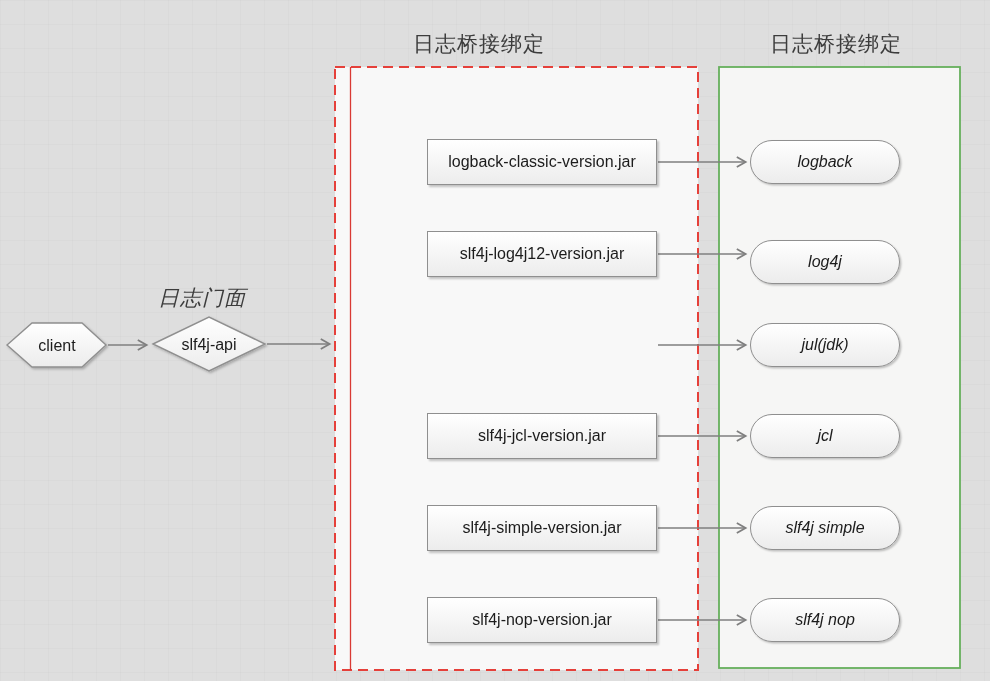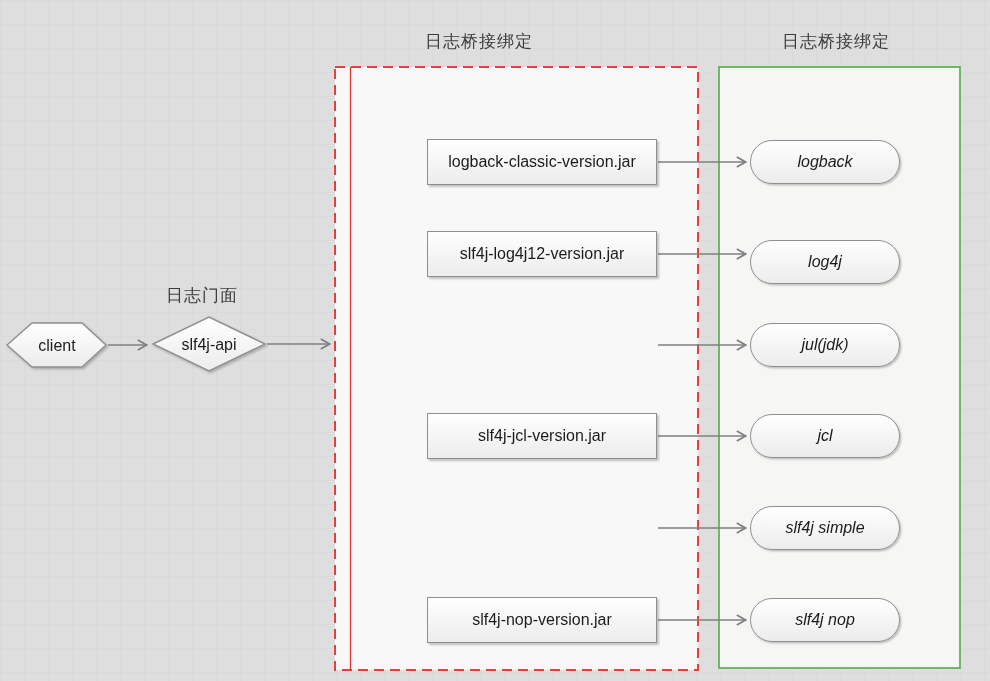--- a/index.html
+++ b/index.html
@@ -21,27 +21,27 @@
     background-size:24px 24px;
     position:relative;
   }
   #canvas{position:absolute;left:0;top:0;width:990px;height:681px;}
   #overlay{position:absolute;left:0;top:0;width:990px;height:681px;}
 
   .group-title{
     position:absolute;
     width:220px;
     text-align:center;
-    font-size:17px;
+    font-size:21px;
     color:var(--title-gray);
     letter-spacing:1px;
   }
   #title-binding{left:369px;top:30px;}
   #title-impl{left:726px;top:30px;}
-  #title-facade{left:92px;top:284px;width:220px;}
+  #title-facade{left:92px;top:284px;width:220px;font-style:italic;}
 
   .node-box{
     position:absolute;
     display:flex;align-items:center;justify-content:center;
     background:linear-gradient(180deg,#ffffff 0%,#ececec 100%);
     border:1px solid var(--shape-border);
     box-shadow:1.5px 1.5px 2px rgba(0,0,0,0.22);
     font-size:16px;color:var(--text-dark);
     white-space:nowrap;
     text-align:right;
@@ -98,20 +98,21 @@
     <line class="arrow-line" marker-end="url(#arrowHead)" x1="658" y1="620" x2="745" y2="620"></line>
   </svg>
 
   <div class="group-title" id="title-binding">日志桥接绑定</div>
   <div class="group-title" id="title-impl">日志桥接绑定</div>
   <div class="group-title" id="title-facade">日志门面</div>
 
   <div class="node-box jar-box" style="top:139px">logback-classic-version.jar</div>
   <div class="node-box jar-box" style="top:231px">slf4j-log4j12-version.jar</div>
   <div class="node-box jar-box" style="top:413px">slf4j-jcl-version.jar</div>
+  <div class="node-box jar-box" style="top:505px">slf4j-simple-version.jar</div>
   <div class="node-box jar-box" style="top:597px">slf4j-nop-version.jar</div>
 
   <div class="node-box impl-box" style="top:140px">logback</div>
   <div class="node-box impl-box" style="top:240px">log4j</div>
   <div class="node-box impl-box" style="top:323px">jul(jdk)</div>
   <div class="node-box impl-box" style="top:414px">jcl</div>
   <div class="node-box impl-box" style="top:506px">slf4j simple</div>
   <div class="node-box impl-box" style="top:598px">slf4j nop</div>
 
 </div>

